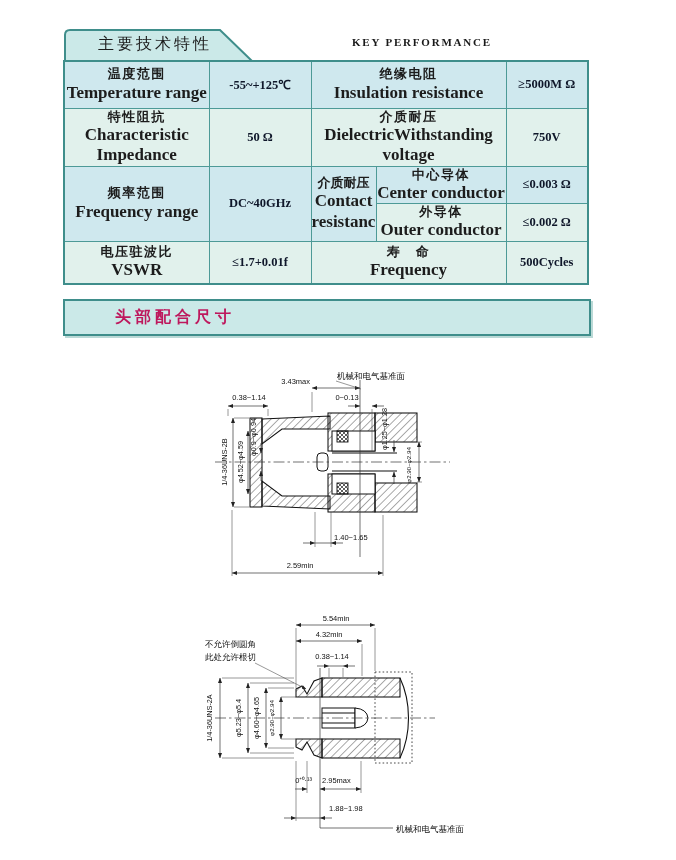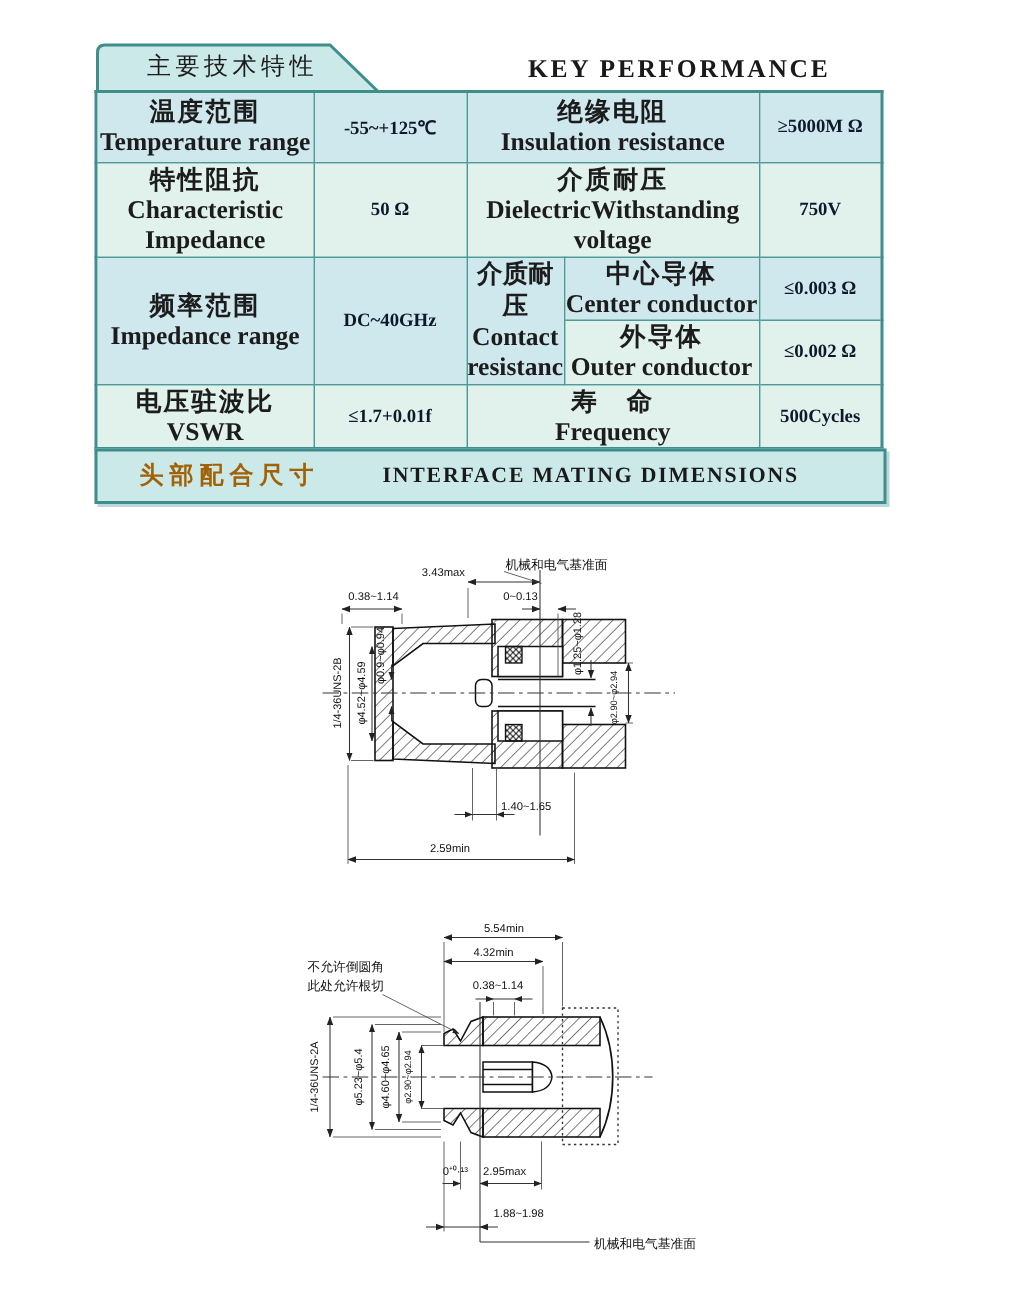--- a/index.html
+++ b/index.html
@@ -1,32 +1,32 @@
 <!DOCTYPE html>
 <html><head>
 <meta charset="utf-8">
 <style>
   html,body{margin:0;padding:0;background:#fff;}
   body{width:676px;height:860px;position:relative;font-family:"Liberation Sans",sans-serif;color:#222;}
   .abs{position:absolute;}
   
   .tab-text{font-size:16px;font-weight:400;letter-spacing:3px;color:#1c1c1c;white-space:nowrap;}
-  .kp-title{font-family:"Liberation Serif",serif;font-size:17px;font-weight:bold;letter-spacing:1.8px;color:#1a1a1a;white-space:nowrap;}
+  .kp-title{font-family:"Liberation Serif",serif;font-size:11px;font-weight:bold;letter-spacing:1.8px;color:#1a1a1a;white-space:nowrap;}
   
   table.spec{border-collapse:collapse;table-layout:fixed;border:2px solid #3f8e8b;}
   table.spec td{border:1.5px solid #4d9a97;text-align:center;vertical-align:middle;padding:0;overflow:hidden;}
   .ra{background:#cfe8ee;}
   .rb{background:#e1f1ec;}
-  .cn{font-size:17px;font-weight:600;letter-spacing:1.5px;color:#1c1c1c;line-height:1.25;}
+  .cn{font-size:13px;font-weight:600;letter-spacing:1.5px;color:#1c1c1c;line-height:1.25;}
   .en{font-family:"Liberation Serif",serif;font-size:17px;font-weight:bold;color:#1c1c1c;line-height:1.2;}
   .val{font-family:"Liberation Serif",serif;font-size:12.5px;font-weight:bold;color:#0f172a;}
   
   .bar2{background:#cbe9e8;border:2px solid #3f8e8b;box-shadow:2px 2px 0 rgba(130,185,180,.55);
         display:flex;align-items:center;box-sizing:border-box;}
-  .bar2 .cnb{font-size:16px;font-weight:600;letter-spacing:4px;margin-left:28px;color:#a16207;white-space:nowrap;}
+  .bar2 .cnb{font-size:16px;font-weight:600;letter-spacing:4px;margin-left:50px;color:#be185d;white-space:nowrap;}
   .bar2 .enb{font-family:"Liberation Serif",serif;font-size:14.5px;font-weight:bold;letter-spacing:1.2px;margin-left:42px;color:#1a1a1a;white-space:nowrap;}
   
   .o{stroke:#111;stroke-width:1.1;fill:none;}
   .h{stroke:#111;stroke-width:1.05;fill:url(#hatch);}
   .x{stroke:#111;stroke-width:.9;fill:url(#cross);}
   .w{stroke:#111;stroke-width:1;fill:#fff;}
   .d{stroke:#333;stroke-width:.7;fill:none;}
   .e{stroke:#444;stroke-width:.55;fill:none;}
   .cl{stroke:#333;stroke-width:.7;stroke-dasharray:11 3 2.5 3;fill:none;}
   .dot{stroke:#333;stroke-width:.9;stroke-dasharray:1.6 2.2;fill:none;}
@@ -87,21 +87,21 @@
     <td class="rb val">50 Ω</td>
     <td class="rb" colspan="2">
       <div class="cn">介质耐压</div>
       <div class="en">DielectricWithstanding voltage</div>
     </td>
     <td class="rb val">750V</td>
   </tr>
   <tr style="height:35px">
     <td class="ra" rowspan="2">
       <div class="cn">频率范围</div>
-      <div class="en">Impedance range</div>
+      <div class="en">Frequency range</div>
     </td>
     <td class="ra val" rowspan="2">DC~40GHz</td>
     <td class="ra" rowspan="2">
       <div class="cn" style="letter-spacing:0">介质耐压</div>
       <div class="en">Contact</div>
       <div class="en">resistance</div>
     </td>
     <td class="ra">
       <div class="cn">中心导体</div>
       <div class="en">Center conductor</div>
@@ -125,21 +125,20 @@
       <div class="cn">寿　命</div>
       <div class="en">Frequency</div>
     </td>
     <td class="rb val">500Cycles</td>
   </tr>
 </tbody>
   </table>
 
 <div class="abs bar2" style="left:63px;top:299px;width:528px;height:37px">
   <span class="cnb">头部配合尺寸</span>
-  <span class="enb">INTERFACE MATING DIMENSIONS</span>
 </div>
 
 <svg class="abs" style="left:200px;top:365px" width="280" height="220" viewBox="0 0 280 220">
   <g>
     <rect class="h" x="50" y="53" width="12" height="89"></rect>
     <path class="h" d="M62,54 L130,51 L130,64 L82,64 L62,79 Z"></path>
     <path class="h" d="M62,141 L130,144 L130,131 L82,131 L62,116 Z"></path>
     <rect class="h" x="128" y="48" width="47" height="38"></rect>
     <rect class="h" x="128" y="109" width="47" height="38"></rect>
     <rect class="h" x="175" y="48" width="42" height="29"></rect>

